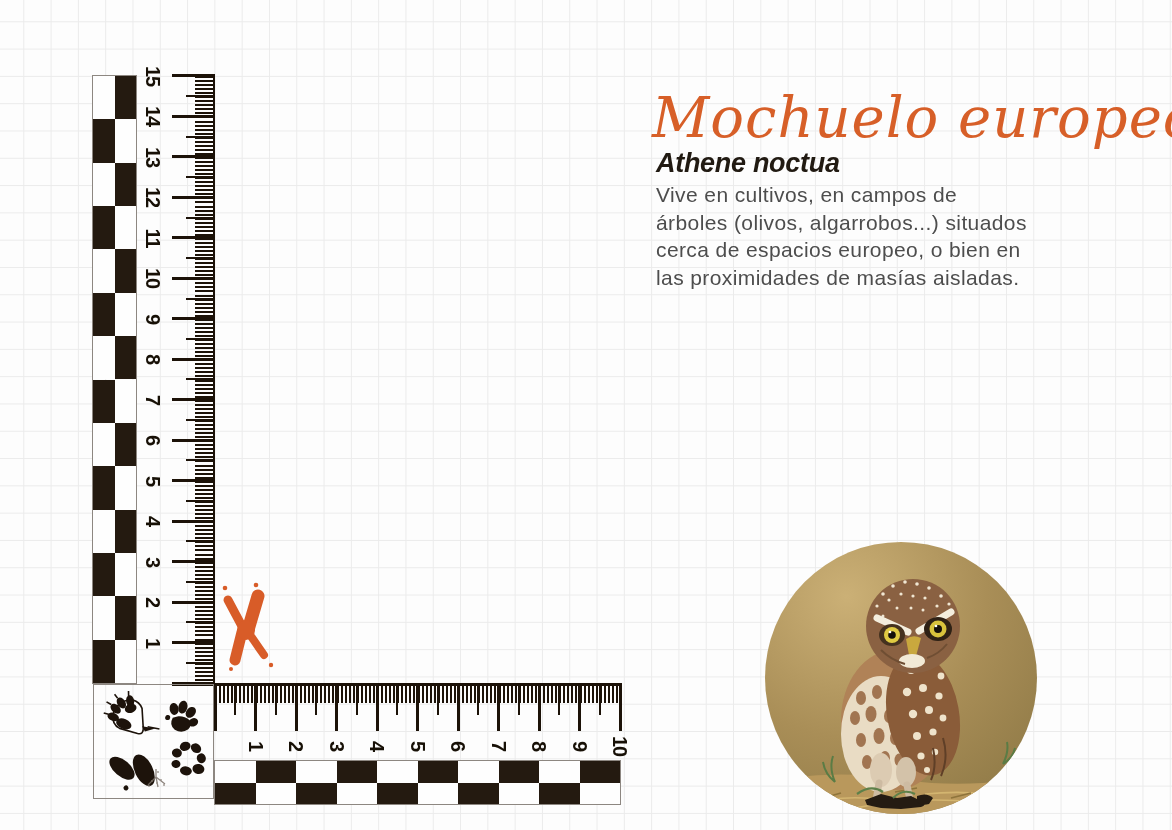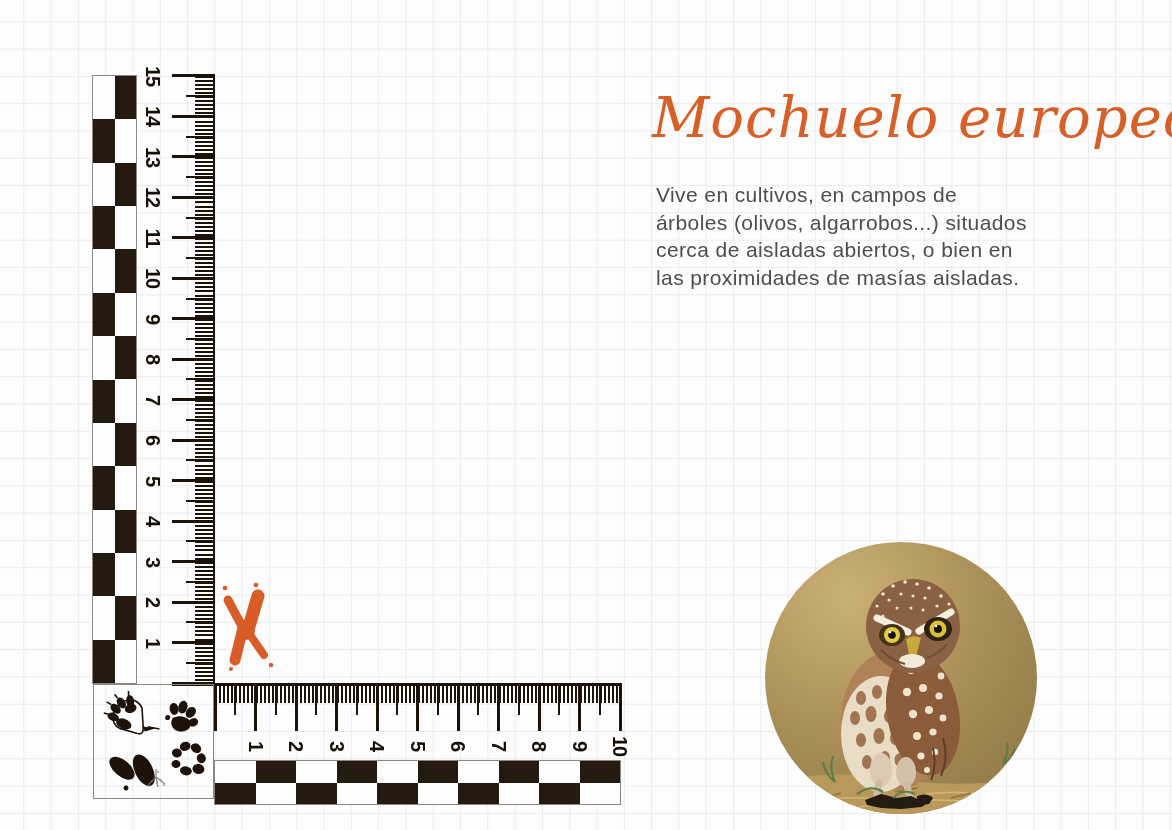--- a/index.html
+++ b/index.html
@@ -273,23 +273,24 @@
         <ellipse cx="28" cy="52" rx="9" ry="10" stroke="none"></ellipse>
         <circle cx="7" cy="10" r="2.3" stroke="none"></circle>
         <circle cx="38" cy="7" r="2.3" stroke="none"></circle>
         <circle cx="13" cy="91" r="2" stroke="none"></circle>
         <circle cx="53" cy="87" r="2.2" stroke="none"></circle>
       </g>
     </svg>
   </div>
 
   <h1 class="title">Mochuelo europeo</h1>
+  <h2 class="sci-name">Athene noctua</h2>
   <p class="para para-1">Vive en cultivos, en campos de
 árboles (olivos, algarrobos...) situados
-cerca de aisladas abiertos, o bien en
+cerca de espacios europeo, o bien en
 las proximidades de masías aisladas.</p>
 
   <div class="photo">
     <svg width="272" height="272" viewBox="0 0 272 272">
       <defs>
         <clipPath id="pc">
             <circle cx="136" cy="136" r="136"></circle>
           </clipPath>
         <radialGradient id="bgG" cx="0.3" cy="0.2" r="1.15">
           <stop offset="0" stop-color="#cbb076"></stop>

